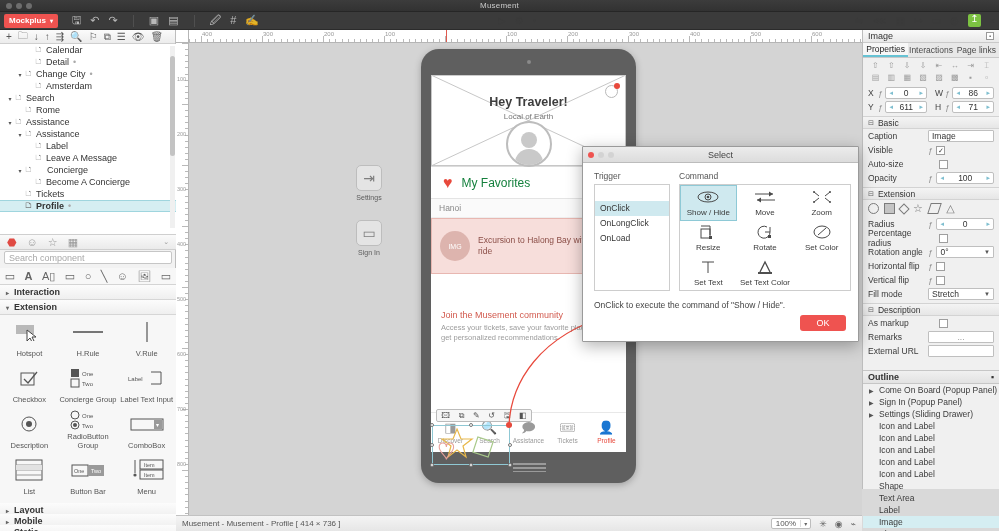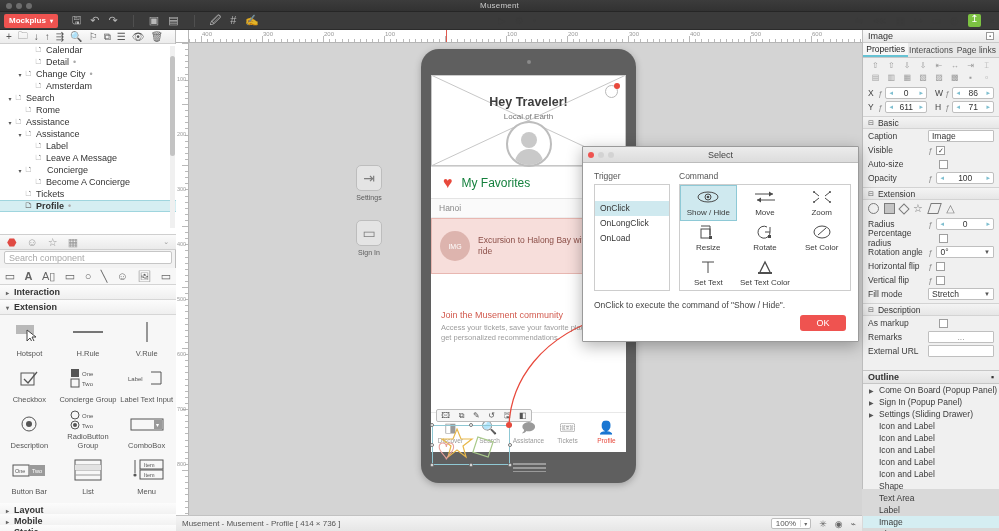--- a/index.html
+++ b/index.html
@@ -563,40 +563,40 @@
               <svg width="34" height="14">
                 <rect x="1" y="2" width="32" height="11" fill="none" stroke="#555"></rect>
                 <rect x="24" y="3" width="8" height="9" fill="#9a9a9a"></rect>
                 <text x="26" y="10" font-size="6" fill="#fff" font-family="Liberation Sans">▾</text>
               </svg>
             </div>
             <div class="cname">ComboBox</div>
           </div>
           <div class="comp">
             <div class="art">
-              <svg width="34" height="13">
-                <rect x="1" y="1" width="16" height="11" fill="none" stroke="#555"></rect>
-                <rect x="17" y="1" width="16" height="11" fill="#9a9a9a"></rect>
-                <text x="3" y="9" font-size="5.5" fill="#555" font-family="Liberation Sans">One</text>
-                <text x="20" y="9" font-size="5.5" fill="#fff" font-family="Liberation Sans">Two</text>
-              </svg>
-            </div>
-            <div class="cname">Button Bar</div>
-          </div>
-          <div class="comp">
-            <div class="art">
               <svg width="28" height="22">
                 <rect x="1" y="1" width="26" height="20" fill="none" stroke="#555"></rect>
                 <line x1="1" y1="6" x2="27" y2="6" stroke="#999"></line>
                 <line x1="1" y1="11" x2="27" y2="11" stroke="#999"></line>
                 <line x1="1" y1="16" x2="27" y2="16" stroke="#999"></line>
                 <rect x="1" y="6" width="26" height="5" fill="#e2e2e2"></rect>
               </svg>
             </div>
             <div class="cname">List</div>
+          </div>
+          <div class="comp">
+            <div class="art">
+              <svg width="34" height="13">
+                <rect x="1" y="1" width="16" height="11" fill="none" stroke="#555"></rect>
+                <rect x="17" y="1" width="16" height="11" fill="#9a9a9a"></rect>
+                <text x="3" y="9" font-size="5.5" fill="#555" font-family="Liberation Sans">One</text>
+                <text x="20" y="9" font-size="5.5" fill="#fff" font-family="Liberation Sans">Two</text>
+              </svg>
+            </div>
+            <div class="cname">Button Bar</div>
           </div>
           <div class="comp">
             <div class="art">
               <svg width="34" height="22">
                 <rect x="10" y="1" width="23" height="9" fill="none" stroke="#555"></rect>
                 <rect x="10" y="11" width="23" height="9" fill="none" stroke="#555"></rect>
                 <text x="14" y="8" font-size="5.5" fill="#555" font-family="Liberation Sans">Item</text>
                 <text x="14" y="18" font-size="5.5" fill="#555" font-family="Liberation Sans">Item</text>
                 <circle cx="5" cy="16" r="1.6" fill="#555"></circle>
                 <line x1="5" y1="1" x2="5" y2="14" stroke="#555"></line>

